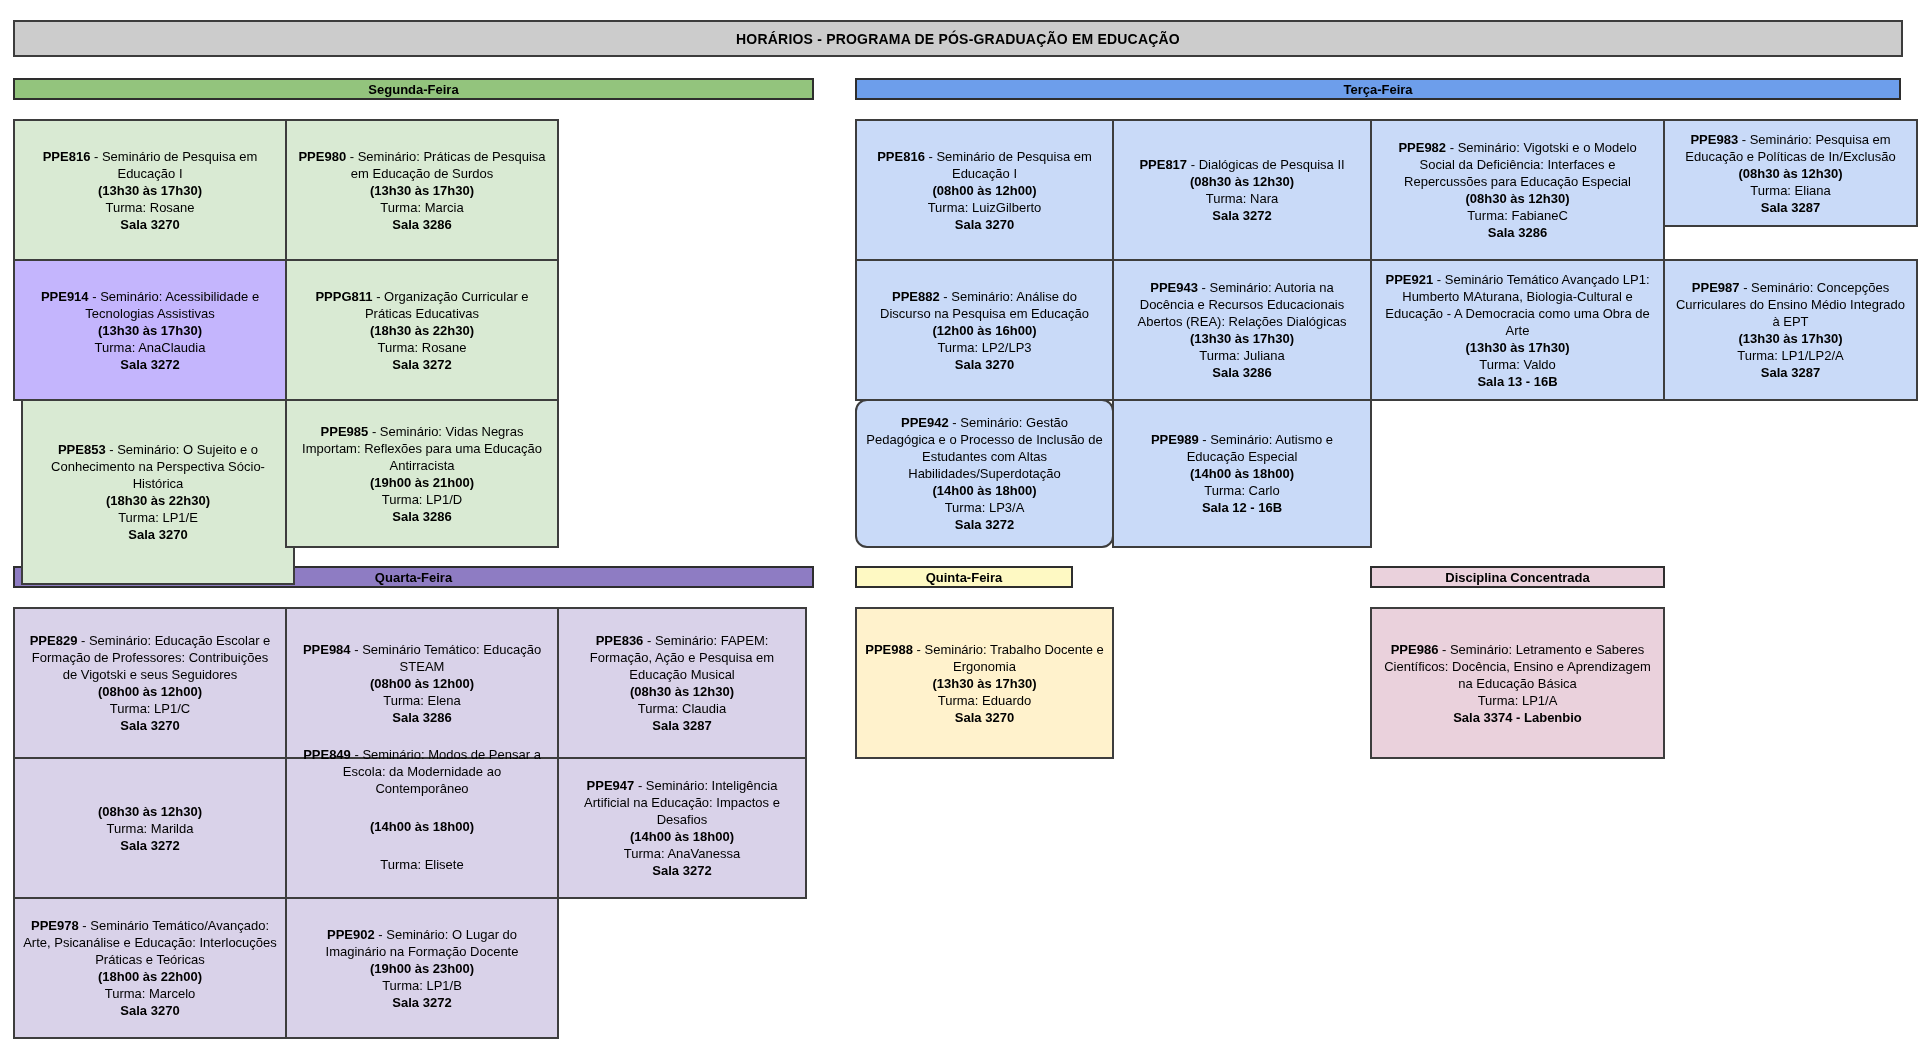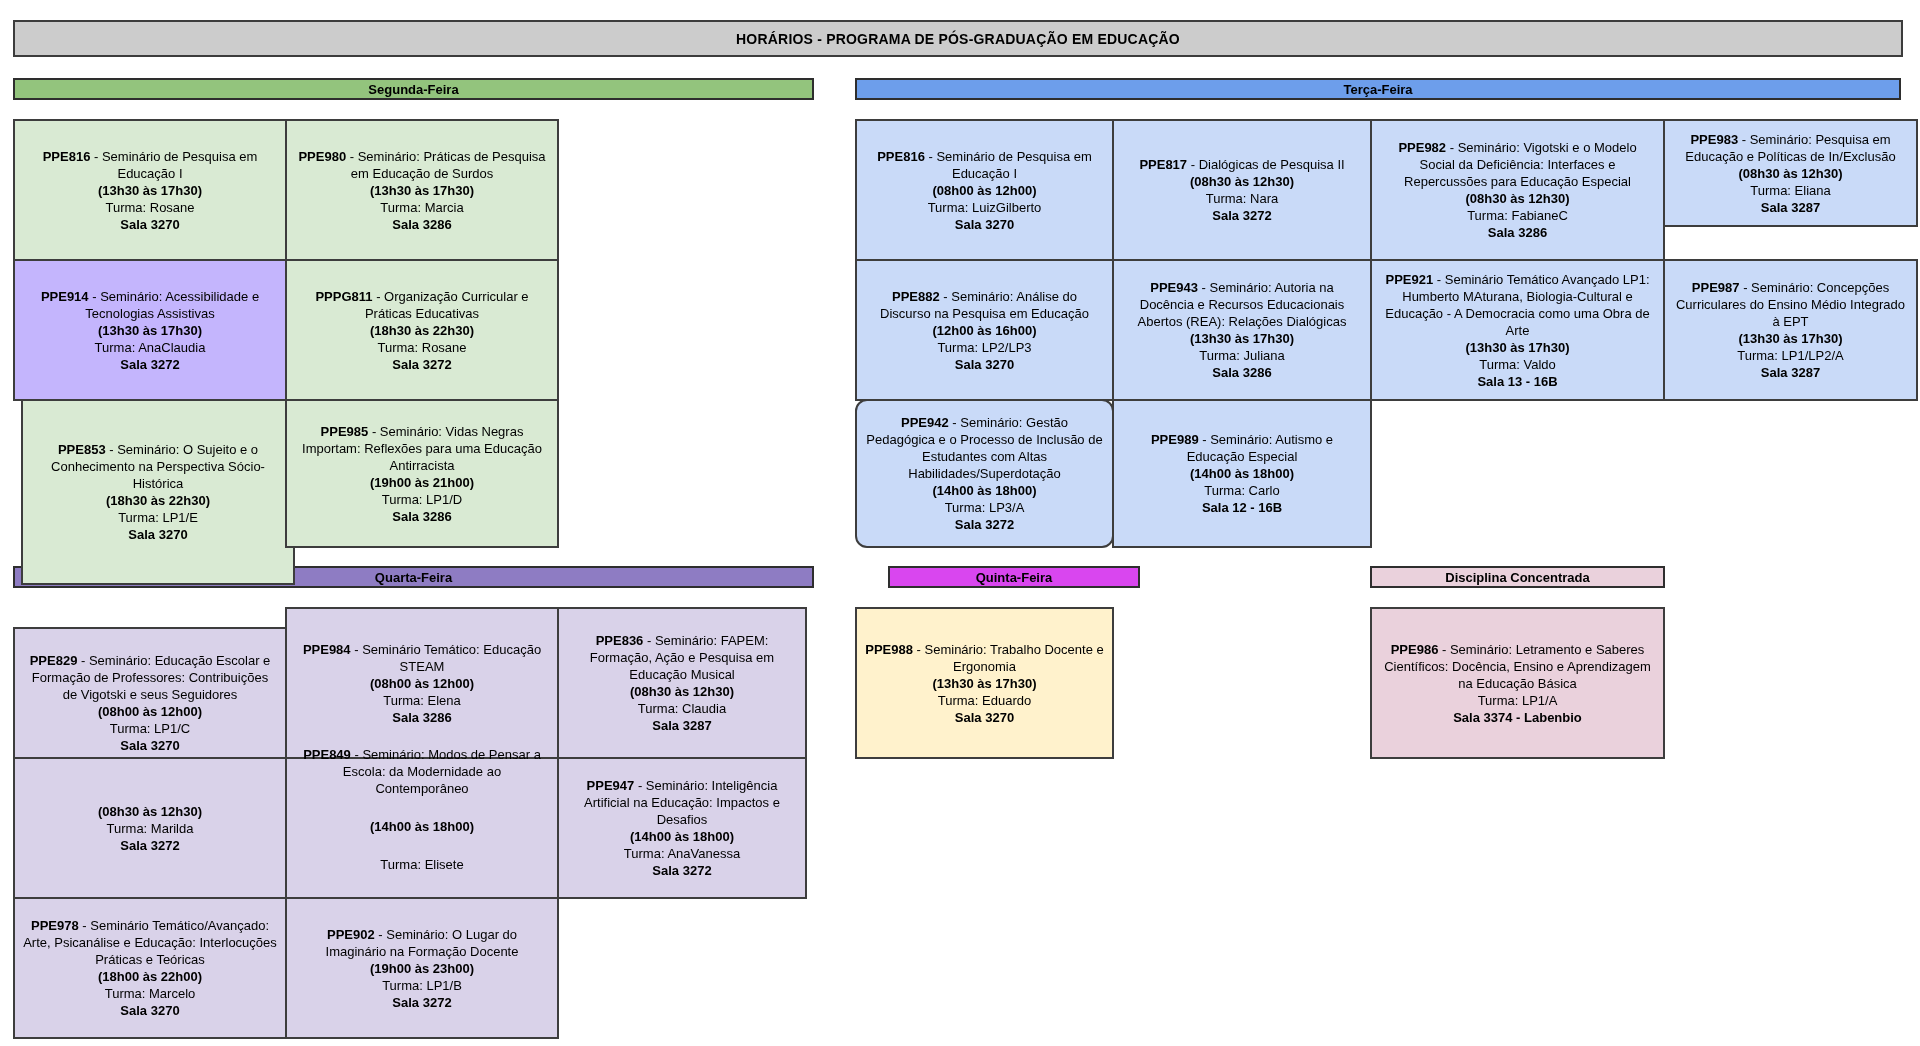--- a/index.html
+++ b/index.html
@@ -19,21 +19,21 @@
 </head>
 <body>
 
 <div id="board">
 
   <div class="titlebar" style="background-color: rgb(204, 204, 204);">HORÁRIOS - PROGRAMA DE PÓS-GRADUAÇÃO EM EDUCAÇÃO</div>
 
   <div class="dayheader" style="left: 13px; top: 78px; width: 801px; background-color: rgb(147, 196, 125);">Segunda-Feira</div>
   <div class="dayheader" style="left: 855px; top: 78px; width: 1046px; background-color: rgb(109, 158, 235);">Terça-Feira</div>
   <div class="dayheader" style="left: 13px; top: 566px; width: 801px; background-color: rgb(142, 124, 195);">Quarta-Feira</div>
-  <div class="dayheader" style="left: 855px; top: 566px; width: 252px; background-color: #d946ef; margin-left: 33px;">Quinta-Feira</div>
+  <div class="dayheader" style="left: 855px; top: 566px; width: 218px; background-color: #fef9c3;">Quinta-Feira</div>
   <div class="dayheader" style="left: 1370px; top: 566px; width: 295px; background-color: rgb(234, 209, 220);">Disciplina Concentrada</div>
 
   <div class="card" style="left: 13px; top: 119px; width: 274px; height: 142px; background-color: rgb(217, 234, 211);">
     <div class="line"><span class="b">PPE816</span><span> - </span><span>Seminário de Pesquisa em Educação I</span></div>
     <div class="line b">(13h30 às 17h30)</div>
     <div class="line">Turma: Rosane</div>
     <div class="line b">Sala 3270</div>
   </div>
   <div class="card" style="left: 285px; top: 119px; width: 274px; height: 142px; background-color: rgb(217, 234, 211);">
     <div class="line"><span class="b">PPE980</span><span> - </span><span>Seminário: Práticas de Pesquisa em Educação de Surdos</span></div>
@@ -120,21 +120,21 @@
     <div class="line">Turma: LP3/A</div>
     <div class="line b">Sala 3272</div>
   </div>
   <div class="card" style="left: 1112px; top: 399px; width: 260px; height: 149px; background-color: rgb(201, 218, 248);">
     <div class="line"><span class="b">PPE989</span><span> - </span><span>Seminário: Autismo e Educação Especial</span></div>
     <div class="line b">(14h00 às 18h00)</div>
     <div class="line">Turma: Carlo</div>
     <div class="line b">Sala 12 - 16B</div>
   </div>
 
-  <div class="card" style="left: 13px; top: 607px; width: 274px; height: 152px; background-color: rgb(217, 210, 233); margin-top: 20px;">
+  <div class="card" style="left: 13px; top: 607px; width: 274px; height: 152px; background-color: rgb(217, 210, 233);">
     <div class="line"><span class="b">PPE829</span><span> - </span><span>Seminário: Educação Escolar e Formação de Professores: Contribuições de Vigotski e seus Seguidores</span></div>
     <div class="line b">(08h00 às 12h00)</div>
     <div class="line">Turma: LP1/C</div>
     <div class="line b">Sala 3270</div>
   </div>
   <div class="card" style="left: 285px; top: 607px; width: 274px; height: 152px; background-color: rgb(217, 210, 233);">
     <div class="line"><span class="b">PPE984</span><span> - </span><span>Seminário Temático: Educação STEAM</span></div>
     <div class="line b">(08h00 às 12h00)</div>
     <div class="line">Turma: Elena</div>
     <div class="line b">Sala 3286</div>

